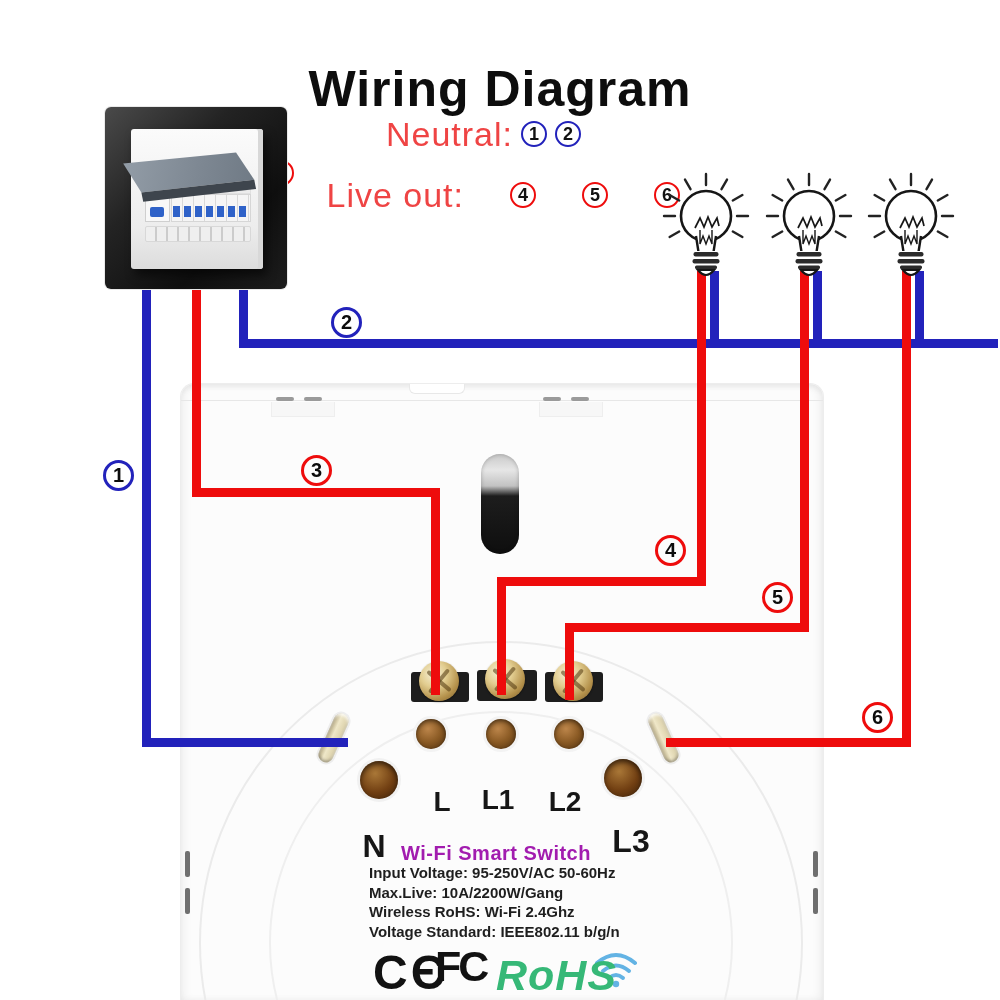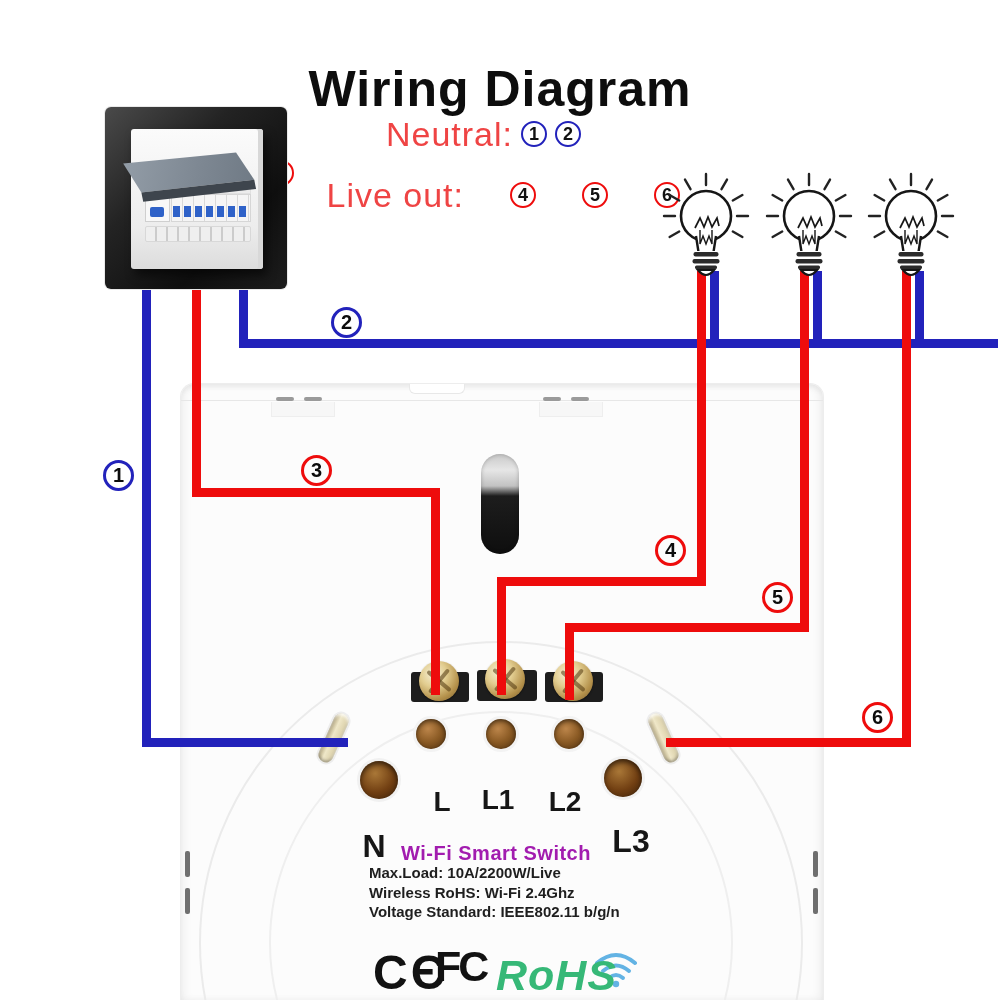--- a/index.html
+++ b/index.html
@@ -156,21 +156,22 @@
     <div class="hole-l abs" style="left:423px;top:375px;"></div>
 
     <div class="t-label abs" style="left:243px;top:402px;width:36px;font-size:28px;">L</div>
     <div class="t-label abs" style="left:295px;top:400px;width:44px;font-size:28px;">L1</div>
     <div class="t-label abs" style="left:362px;top:402px;width:44px;font-size:28px;">L2</div>
     <div class="t-label abs" style="left:171px;top:444px;width:44px;font-size:32px;">N</div>
     <div class="t-label abs" style="left:424px;top:439px;width:52px;font-size:32px;">L3</div>
 
     <div id="dev-name" class="abs">Wi-Fi Smart Switch</div>
     <div id="specs" class="abs">
-      <div>Max.Load: 10A/2200W/Live</div>
+      <div>Input Voltage: 95-250V/AC 50-60Hz</div>
+      <div>Max.Live: 10A/2200W/Gang</div>
       <div>Wireless RoHS: Wi-Fi 2.4Ghz</div>
       <div>Voltage Standard: IEEE802.11 b/g/n</div>
     </div>
     <div id="ce-mark" class="cert abs">CЄ</div>
     <div id="fcc-mark" class="cert abs">FC</div>
     <div id="rohs-mark" class="cert abs">RoHS</div>
     <svg id="wifi-logo" class="abs" width="46" height="38" viewBox="0 0 46 38">
       <g fill="none" stroke-width="4" stroke-linecap="round">
         <path d="M4 13 Q23 -3 42 13"></path>
         <path d="M10 21 Q23 10 36 21"></path>

